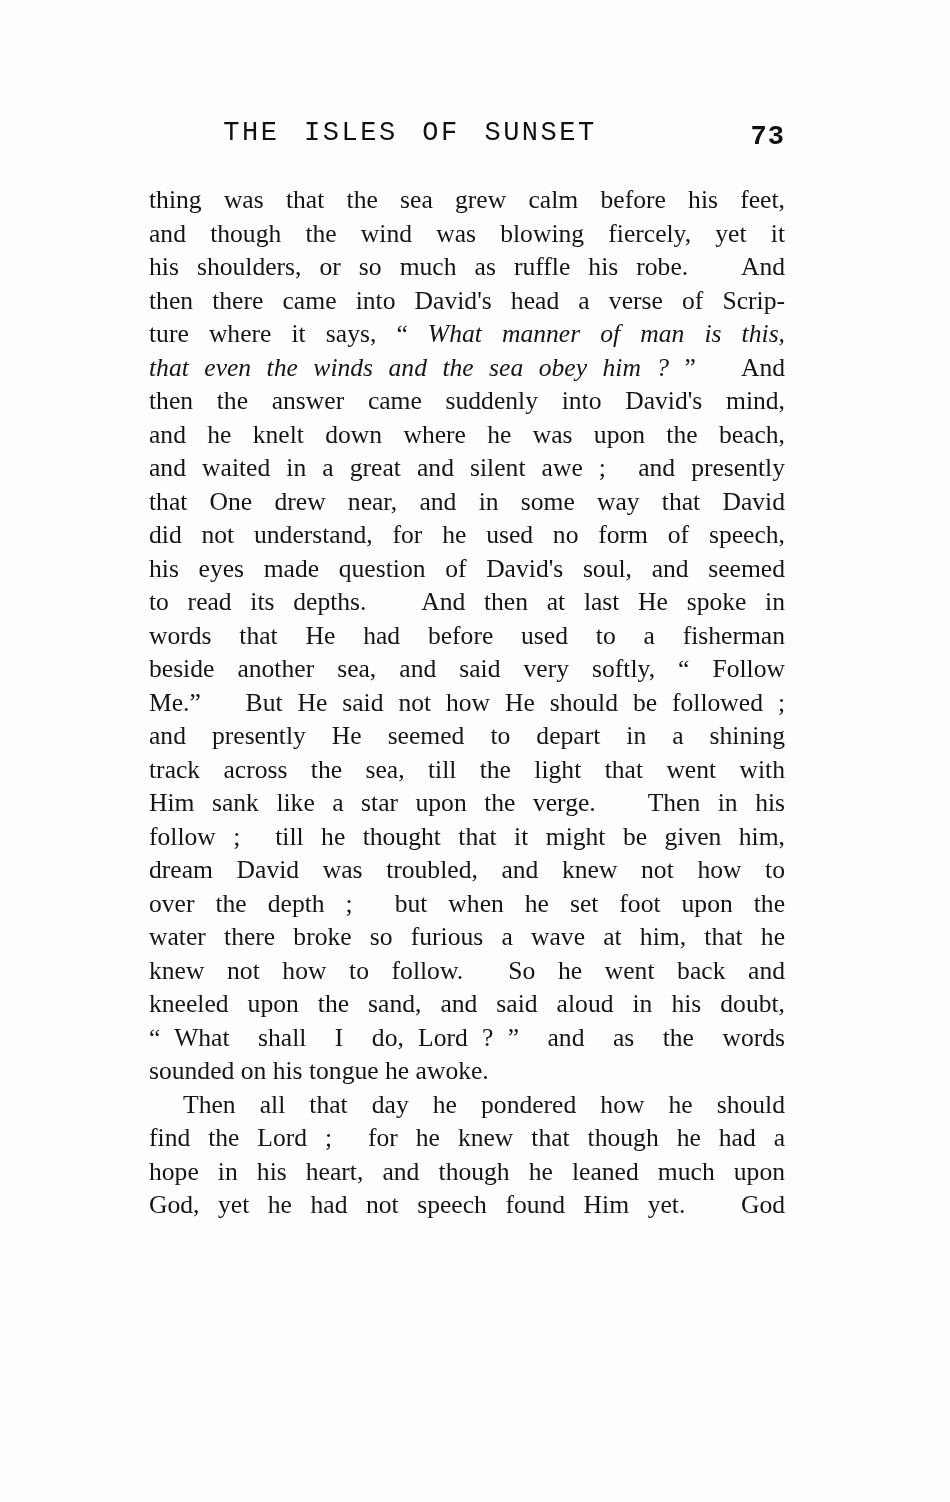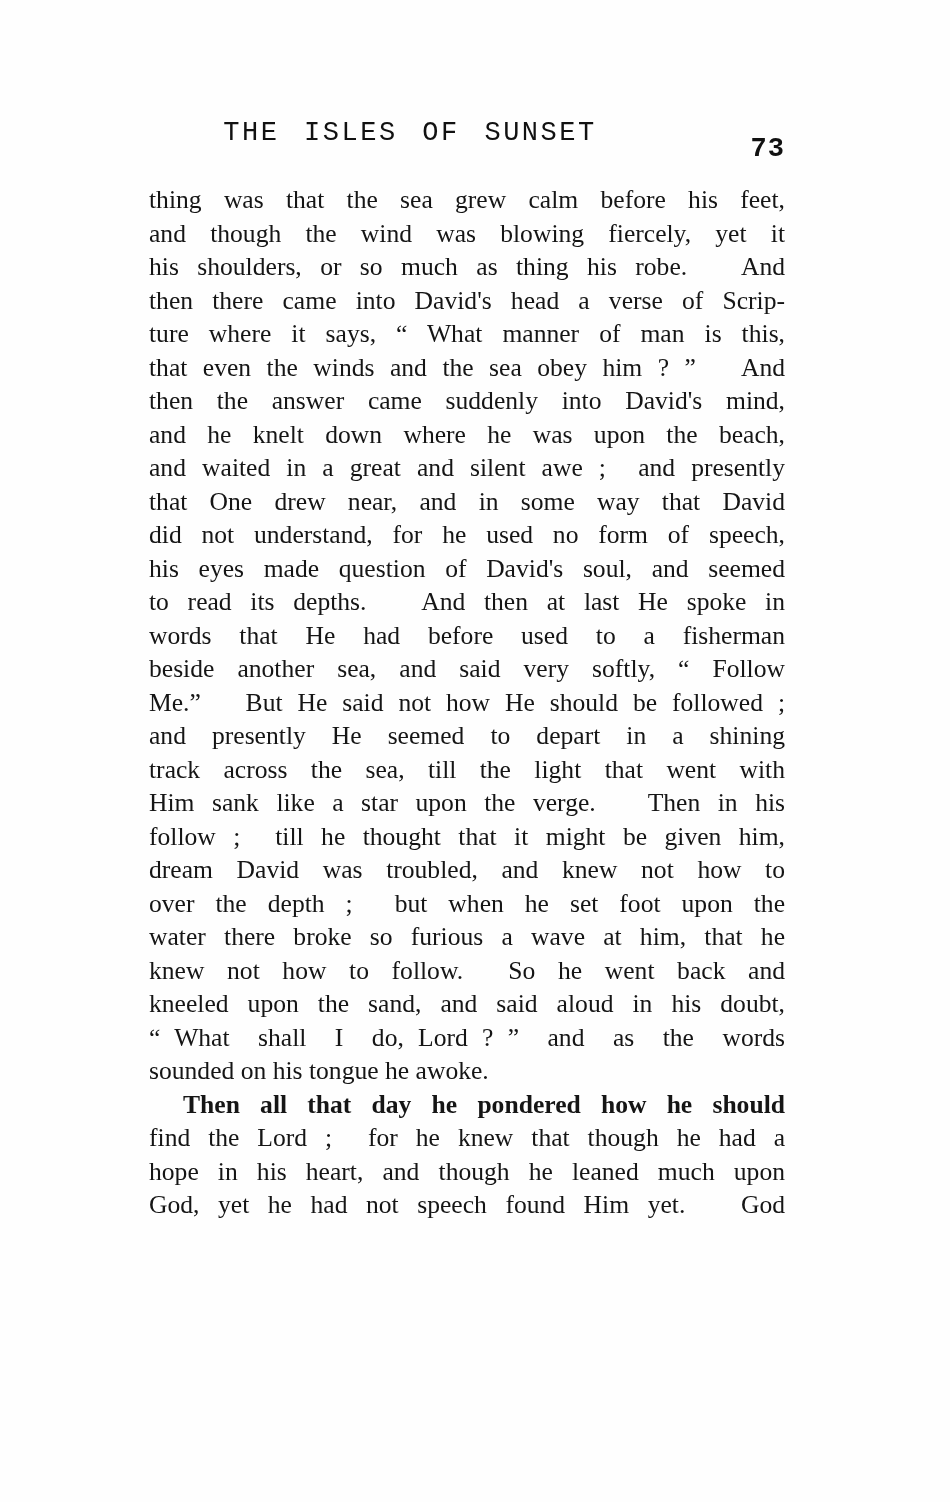--- a/index.html
+++ b/index.html
@@ -39,21 +39,21 @@
     text-align: center;
     font-size: 27px;
     letter-spacing: 2.5px;
     font-weight: 400;
     color: #111;
     word-spacing: 6px;
   }
   .folio {
     position: absolute;
     right: 0;
-    top: 16px;
+    top: 4px;
     font-size: 27px;
     font-weight: 700;
     color: #111;
     letter-spacing: 1px;
   }
   .body-text {
     position: absolute;
     left: 113px;
     top: 183px;
     width: 672px;
@@ -70,40 +70,40 @@
   .just {
     text-align: justify;
     text-align-last: justify;
   }
   .lastline {
     text-align: right;
     text-align-last: left;
   }
   .indent {
     padding-left: 34px;
-    font-weight: bold;
   }
   .ital {
+    font-style: italic;
   }
 </style>
 </head>
 <body>
 
 <div class="page">
 
   <div class="header">
     <div class="running-title">THE  ISLES  OF  SUNSET</div>
     <div class="folio">73</div>
   </div>
 
   <div class="body-text" id="body-text">
       <div>
         <div class="line just">thing was that the sea grew calm before his feet,</div>
         <div class="line just">and though the wind was blowing fiercely, yet it</div>
-        <div class="line just">his shoulders, or so much as thing his robe.   And</div>
+        <div class="line just">his shoulders, or so much as ruffle his robe.   And</div>
         <div class="line just">then there came into David's head a verse of Scrip-</div>
         <div class="line just">ture where it says, “ <span class="ital">What manner of man is this,</span></div>
         <div class="line just"><span class="ital">that even the winds and the sea obey him ?</span> ”   And</div>
         <div class="line just">then the answer came suddenly into David's mind,</div>
         <div class="line just">and he knelt down where he was upon the beach,</div>
         <div class="line just">and waited in a great and silent awe ;  and presently</div>
         <div class="line just">that One drew near, and in some way that David</div>
         <div class="line just">did not understand, for he used no form of speech,</div>
         <div class="line just">his eyes made question of David's soul, and seemed</div>
         <div class="line just">to read its depths.   And then at last He spoke in</div>

